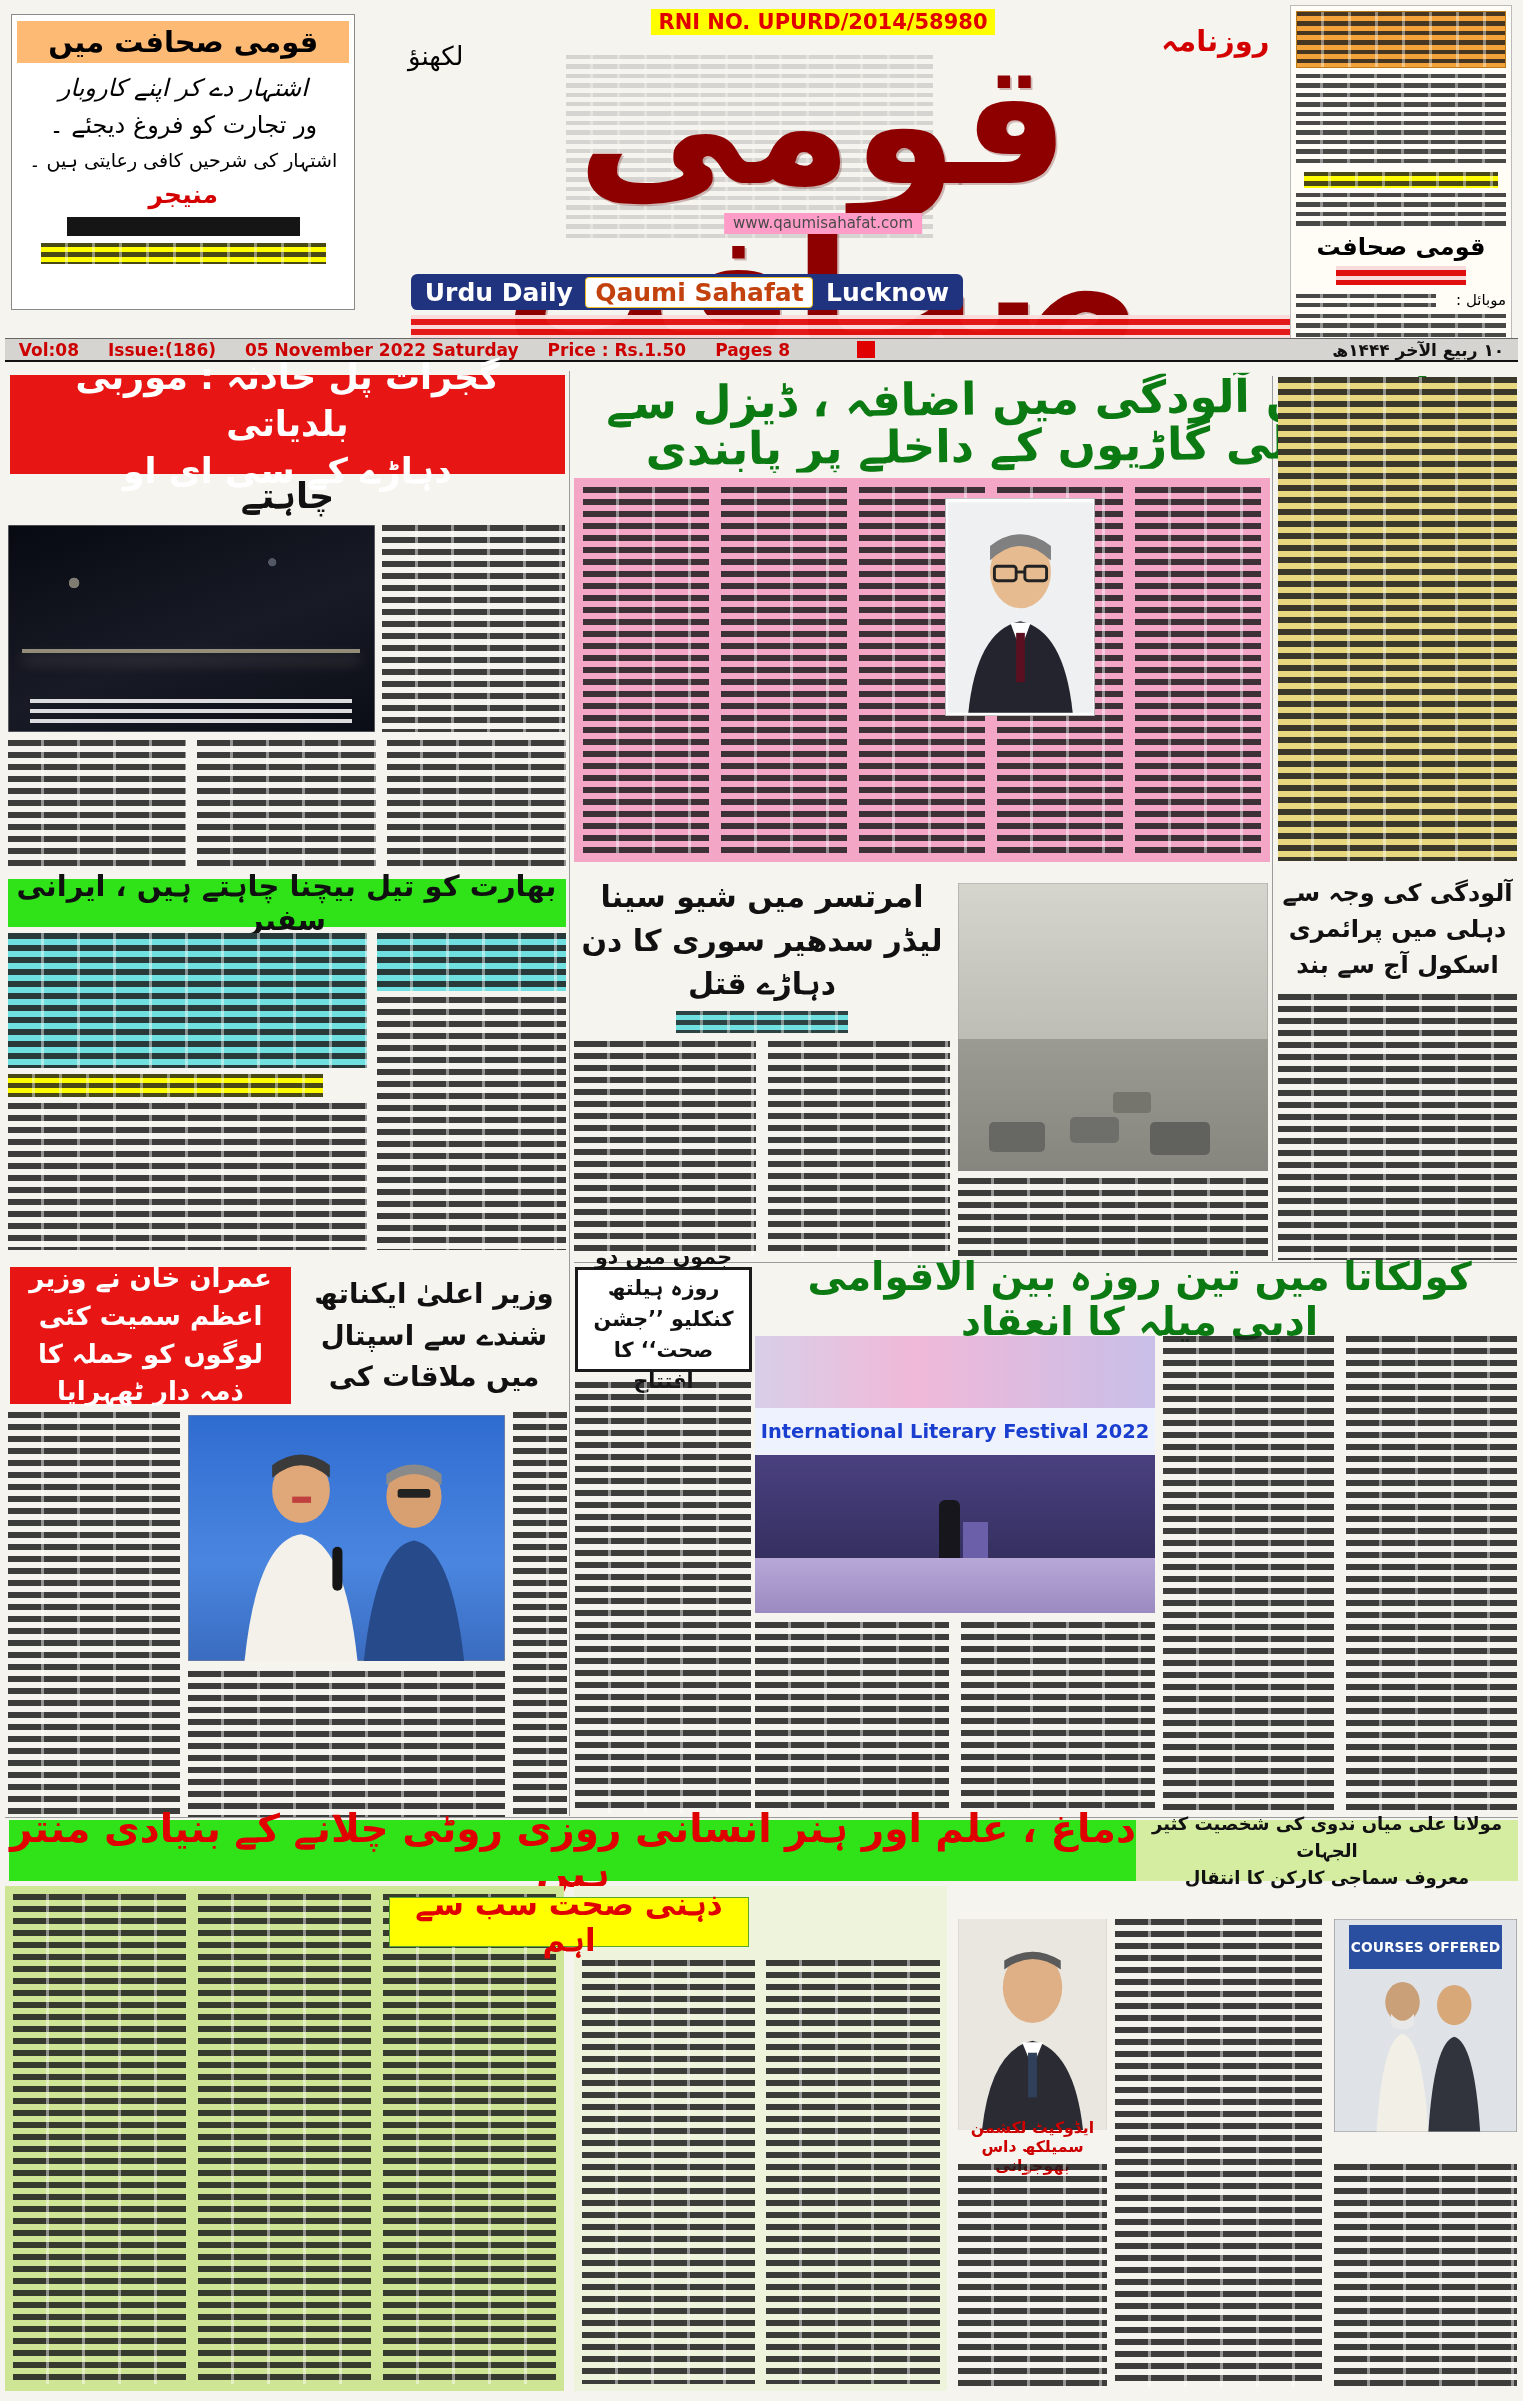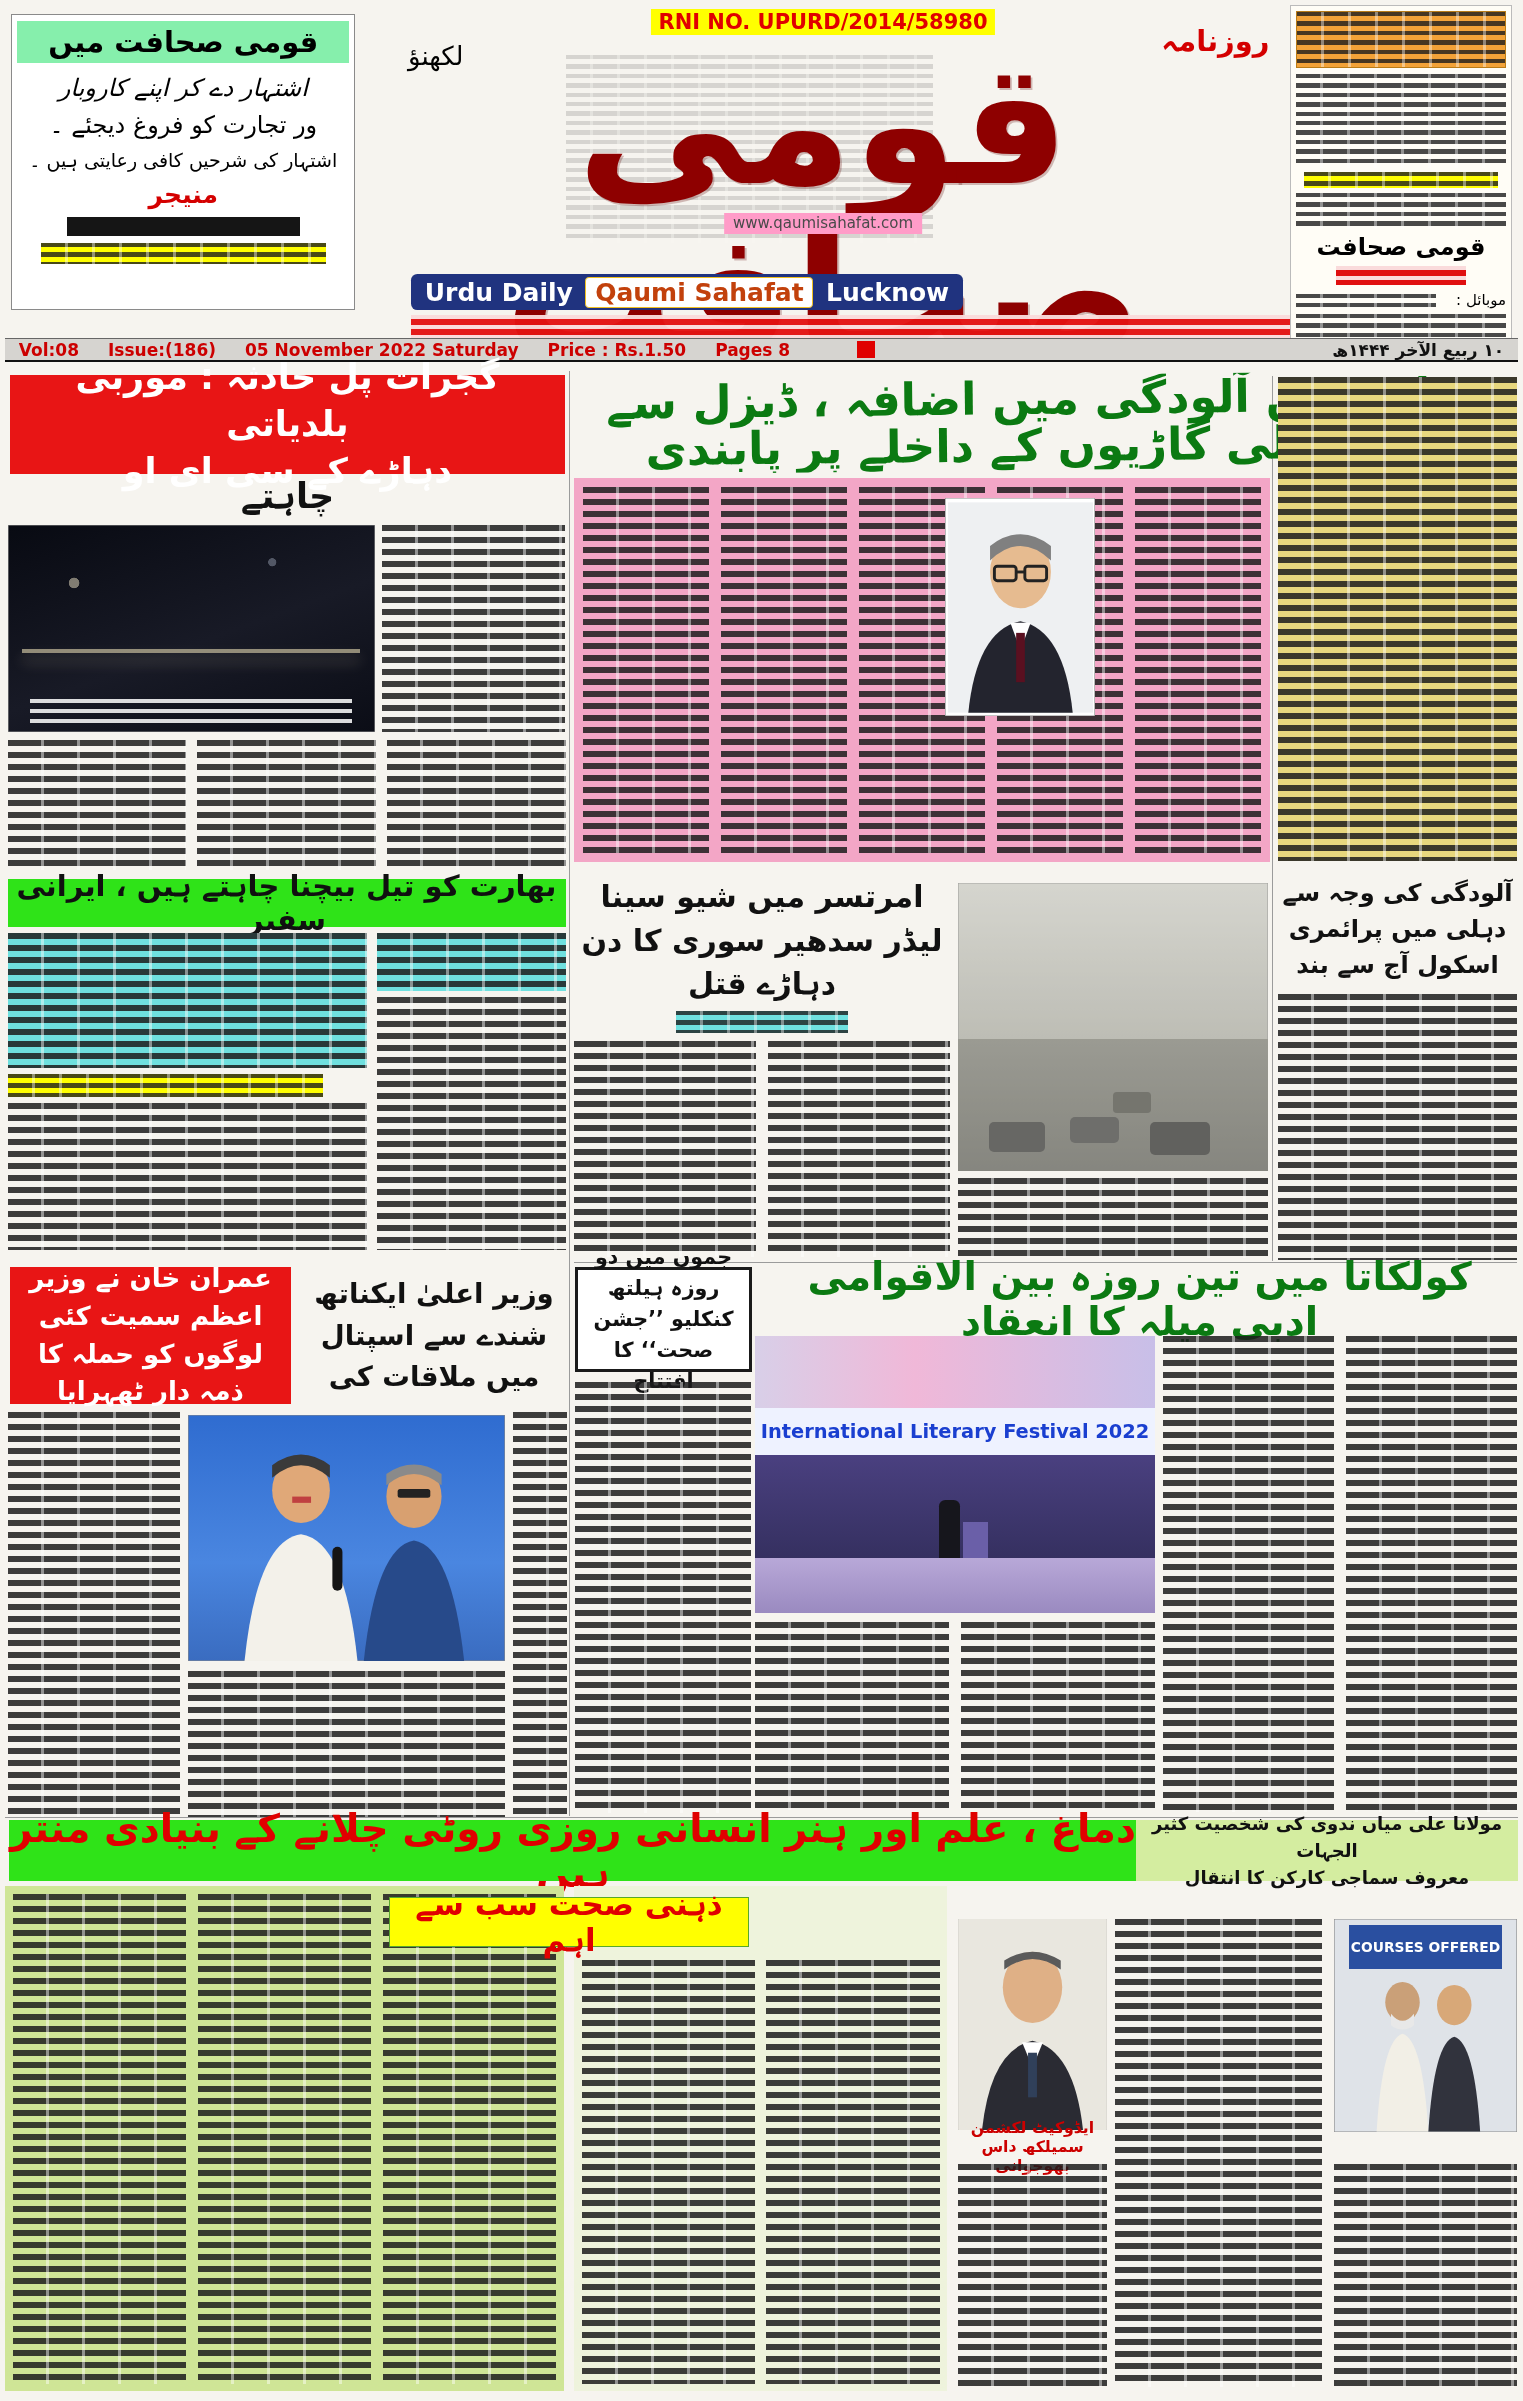--- a/index.html
+++ b/index.html
@@ -22,21 +22,21 @@
   .hrule{background:#9b9b9b;height:1.3px;}
   .redbox{background:#e81515;color:#fff;}
   .photo{box-shadow:0 0 0 0.6px #8a8a8a inset;}
 </style>
 </head>
 <body>
 
 <div id="page">
 
   <div class="abs rtl" style="left:11.3px;top:13.8px;width:344px;height:296px;border:1.3px solid #8a8a8a;background:#fff;text-align:center;padding:6.3px 5px;box-sizing:border-box;">
-    <div class="bold" style="background:#86efac;font-size:29px;padding:3.8px 2.5px;">قومی صحافت میں</div>
+    <div class="bold" style="background:#fdba74;font-size:29px;padding:3.8px 2.5px;">قومی صحافت میں</div>
     <div style="font-size:24px;margin-top:11.3px;font-style:italic;">اشتہار دے کر اپنے کاروبار</div>
     <div style="font-size:24px;margin-top:8.8px;">ور تجارت کو فروغ دیجئے ۔</div>
     <div style="font-size:19px;margin-top:10px;">اشتہار کی شرحیں کافی رعایتی ہیں ۔</div>
     <div class="bold" style="color:#d40000;font-size:25px;margin-top:8.8px;">منیجر</div>
     <div style="background:#151515;height:19px;width:70%;margin:8.8px auto 0;"></div>
     <div class="lines-sm" style="background-color:#ffff00;height:21px;width:86%;margin:6.3px auto 0;"></div>
   </div>
 
   <div class="abs" style="left:364px;top:5px;width:918px;height:268px;">
     <div class="abs bold" style="left:50%;transform:translateX(-50%);top:3.8px;color:#e00000;background:#ffff00;font-size:21px;padding:1.3px 7.5px;white-space:nowrap;">RNI NO. UPURD/2014/58980</div>

